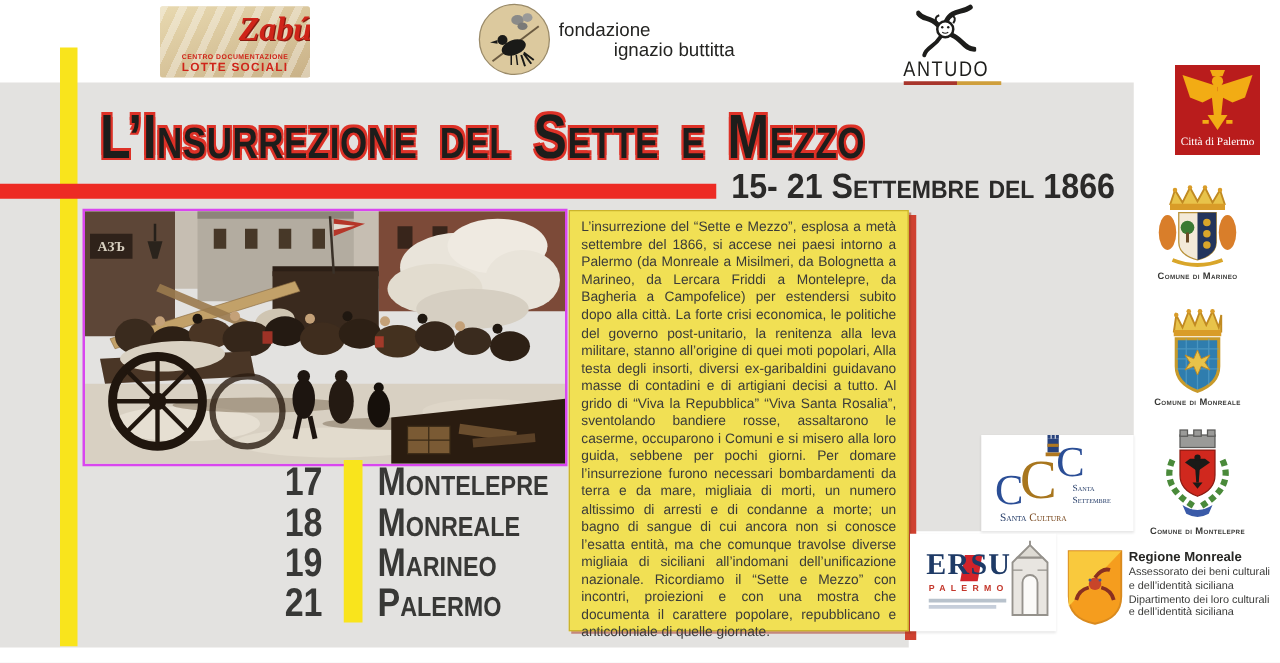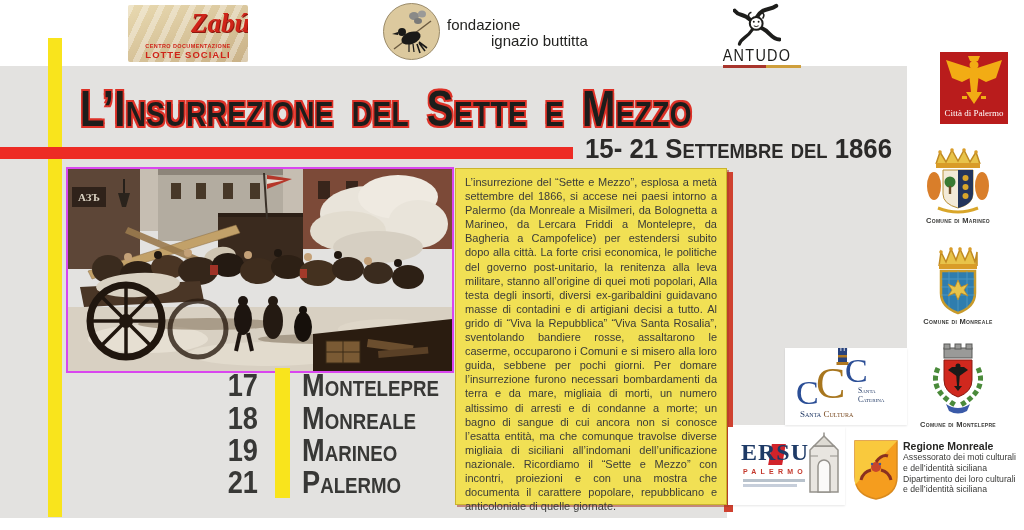--- a/index.html
+++ b/index.html
@@ -354,21 +354,21 @@
     <rect x="2" y="5" width="9" height="11" fill="#28427c"></rect>
     <rect x="2" y="9" width="9" height="2.5" fill="#b07820"></rect>
     <rect x="0.5" y="16" width="12" height="3" fill="#b07820"></rect>
   </svg>
   <div class="coc-c coc-c1">C</div>
   <div class="coc-c coc-c2">C</div>
   <div class="coc-c coc-c3">C</div>
   <div class="coc-casa"><span>Santa </span><span class="cu">Cultura</span></div>
   <div class="coc-sc">
     <div>Santa</div>
-    <div>Caterina</div>
+    <div>Settembre</div>
   </div>
 
   <div class="abs ersu-box"></div>
   <div class="abs ersu-red"></div>
   <div class="abs ersu-word">ERSU</div>
   <div class="abs ersu-city">PALERMO</div>
   <div class="abs ersu-line1"></div>
   <div class="abs ersu-line2"></div>
   <svg class="abs" style="left:806px;top:432px" width="36" height="62" viewBox="0 0 36 62">
     <path d="M4,60 V18 L8,14 H28 L32,18 V60 Z" fill="#e8e5e0" stroke="#95928c" stroke-width="1.5"></path>
@@ -384,19 +384,19 @@
     <polygon points="2,2 44,2 2,46" fill="#f9c93d"></polygon>
     <circle cx="23" cy="28" r="5" fill="#c8452a"></circle>
     <path d="M23,23 q6,-8 12,-6" stroke="#8a3020" stroke-width="3" fill="none"></path>
     <path d="M18,31 q-8,2 -10,10" stroke="#8a3020" stroke-width="3" fill="none"></path>
     <path d="M28,31 q8,2 10,10" stroke="#8a3020" stroke-width="3" fill="none"></path>
     <circle cx="19" cy="25" r="1.2" fill="#3a5a9a"></circle>
     <circle cx="27" cy="25" r="1.2" fill="#3a5a9a"></circle>
   </svg>
   <div class="abs regione-text">
     <div class="regione-name">Regione Monreale</div>
-    <div class="regione-line">Assessorato dei moti culturali</div>
+    <div class="regione-line">Assessorato dei beni culturali</div>
     <div class="regione-line">e dell’identità siciliana</div>
     <div class="regione-line">Dipartimento dei loro culturali</div>
     <div class="regione-line">e dell’identità siciliana</div>
   </div>
 
 </div>
 
 </body></html>

